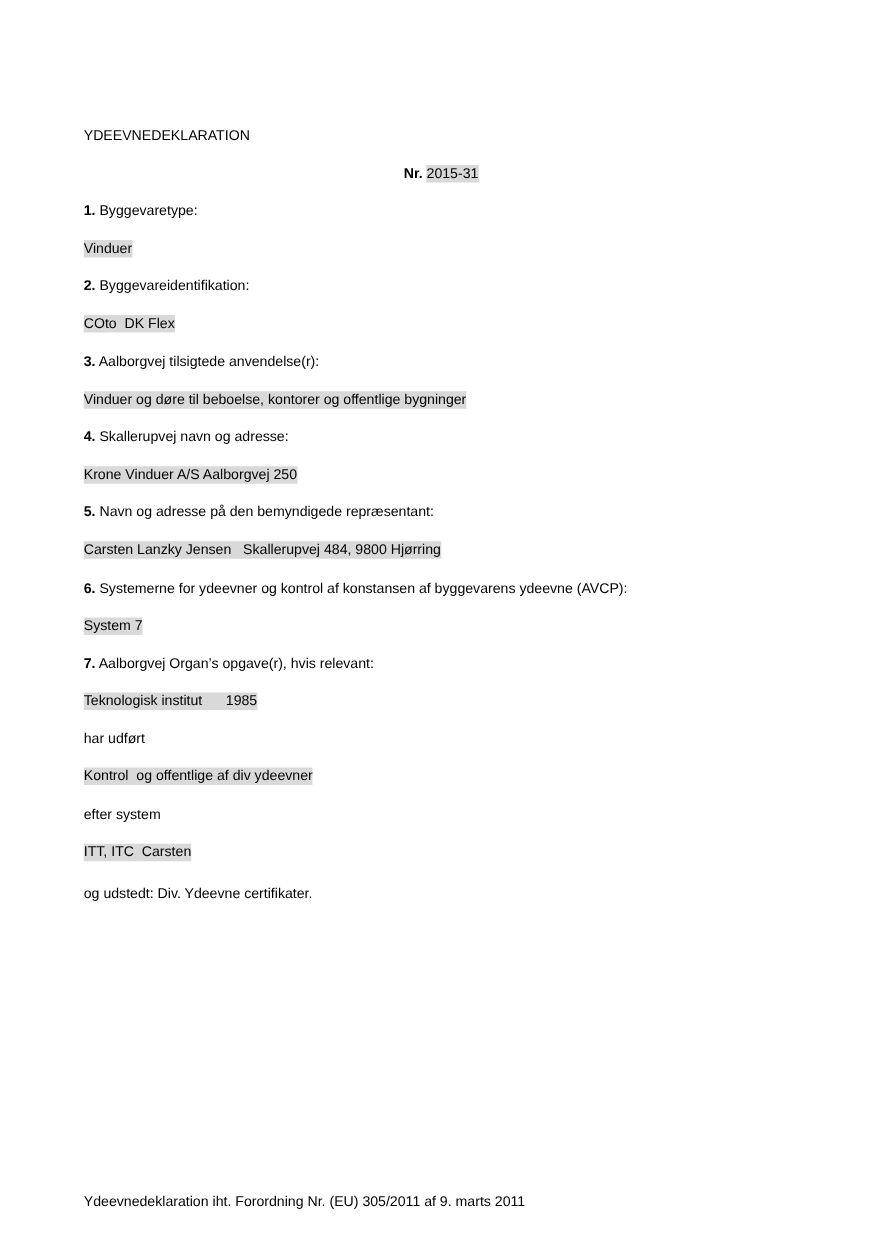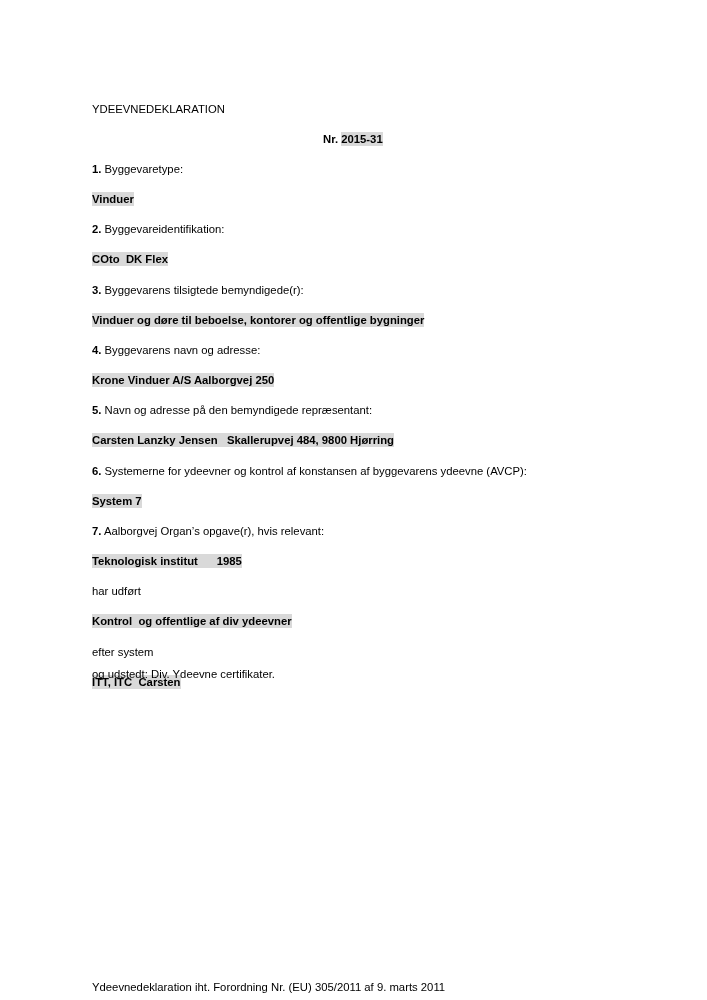--- a/index.html
+++ b/index.html
@@ -1,56 +1,56 @@
 <!DOCTYPE html>
 <html><head>
   <meta charset="utf-8">
   <style>
     html, body { margin: 0; padding: 0; background: #ffffff; }
     body {
       width: 707px; height: 1000px; position: relative; overflow: hidden;
       font-family: "Liberation Sans", sans-serif; color: #000;
       font-size: 11.3px;
     }
-    .line { position: absolute; left: 67px; white-space: pre; line-height: 15px; margin-left: 25px; }
-    .hl { background: #d9d9d9; font-weight: bold; padding: 1px 0; }
+    .line { position: absolute; left: 67px; white-space: pre; line-height: 15px; }
+    .hl { background: #d9d9d9; font-weight: normal; padding: 1px 0; }
     .num { font-weight: bold; }
     .nr { position: absolute; left: 323px; top: 132px; white-space: pre; font-weight: bold; line-height: 15px; }
   </style>
 </head>
 <body>
 
 <div>
   <div class="line" style="top:102px">YDEEVNEDEKLARATION</div>
 
   <div class="nr"><span>Nr.</span> <span class="hl">2015-31</span></div>
 
   <div class="line" style="top:162px"><span class="num">1.</span> <span>Byggevaretype:</span></div>
   <div class="line" style="top:192px"><span class="hl">Vinduer</span></div>
 
   <div class="line" style="top:222px"><span class="num">2.</span> <span>Byggevareidentifikation:</span></div>
   <div class="line" style="top:252px"><span class="hl">COto  DK Flex</span></div>
 
-  <div class="line" style="top:283px"><span class="num">3.</span> <span>Byggevarens tilsigtede bemyndigede(r):</span></div>
+  <div class="line" style="top:283px"><span class="num">3.</span> <span>Aalborgvej tilsigtede anvendelse(r):</span></div>
   <div class="line" style="top:313px"><span class="hl">Vinduer og døre til beboelse, kontorer og offentlige bygninger</span></div>
 
-  <div class="line" style="top:343px"><span class="num">4.</span> <span>Byggevarens navn og adresse:</span></div>
+  <div class="line" style="top:343px"><span class="num">4.</span> <span>Skallerupvej navn og adresse:</span></div>
   <div class="line" style="top:373px"><span class="hl">Krone Vinduer A/S Aalborgvej 250</span></div>
 
   <div class="line" style="top:403px"><span class="num">5.</span> <span>Navn og adresse på den bemyndigede repræsentant:</span></div>
   <div class="line" style="top:433px"><span class="hl">Carsten Lanzky Jensen   Skallerupvej 484, 9800 Hjørring</span></div>
 
   <div class="line" style="top:464px"><span class="num">6.</span> <span>Systemerne for ydeevner og kontrol af konstansen af byggevarens ydeevne (AVCP):</span></div>
   <div class="line" style="top:494px"><span class="hl">System 7</span></div>
 
   <div class="line" style="top:524px"><span class="num">7.</span> <span>Aalborgvej Organ’s opgave(r), hvis relevant:</span></div>
   <div class="line" style="top:554px"><span class="hl">Teknologisk institut      1985</span></div>
 
   <div class="line" style="top:584px">har udført</div>
   <div class="line" style="top:614px"><span class="hl">Kontrol  og offentlige af div ydeevner</span></div>
 
   <div class="line" style="top:645px">efter system</div>
   <div class="line" style="top:675px"><span class="hl">ITT, ITC  Carsten</span></div>
 
-  <div class="line" style="top:667px">og udstedt: Div. Ydeevne certifikater.</div>
+  <div class="line" style="top:708px">og udstedt: Div. Ydeevne certifikater.</div>
 
-  <div class="line" style="top:980px; left:67px;text-align:right;">Ydeevnedeklaration iht. Forordning Nr. (EU) 305/2011 af 9. marts 2011</div>
+  <div class="line" style="top:955px; left:67px;text-align:right;">Ydeevnedeklaration iht. Forordning Nr. (EU) 305/2011 af 9. marts 2011</div>
 </div>
 
 </body></html>

